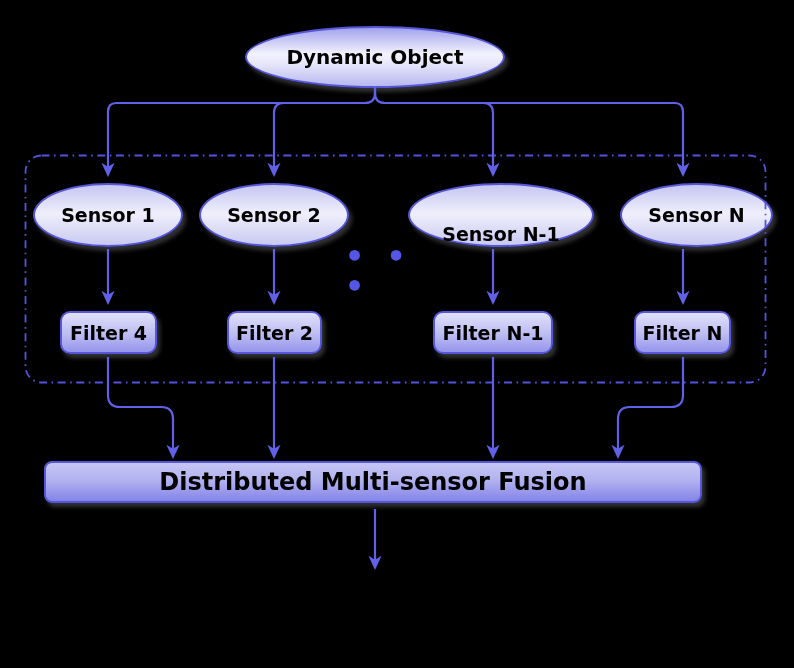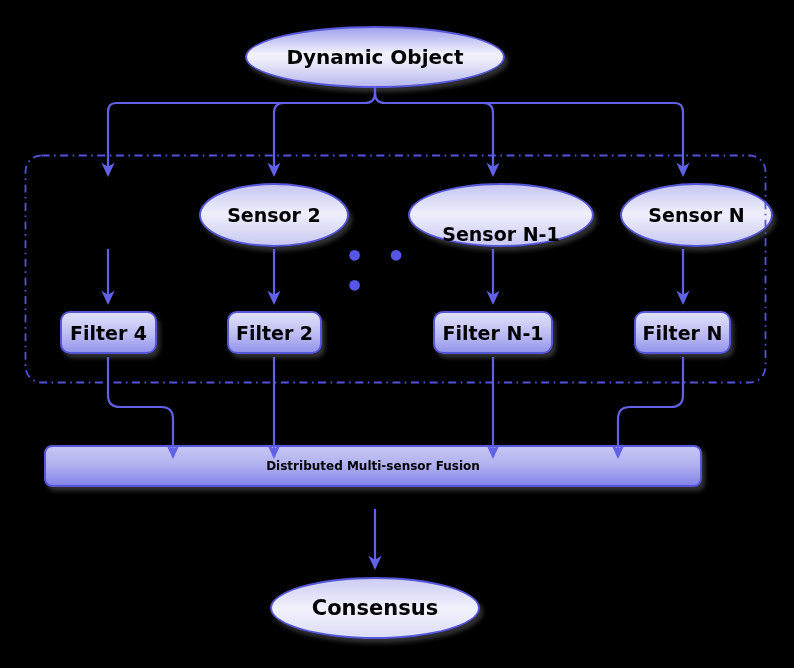--- a/index.html
+++ b/index.html
@@ -24,21 +24,21 @@
   #node-sensor-0{left:33px;width:150px;}
   #node-sensor-1{left:199px;width:150px;}
   #node-sensor-2{left:408px;width:186px;align-items:flex-end;}
   #node-sensor-3{left:620px;width:153px;}
   .filter{top:311px;height:43px;font-size:19px;
     background:linear-gradient(180deg,#e0e0fa 0%,#bcbcf2 55%,#9595ed 100%);}
   #node-filter-0{left:60px;width:97px;}
   #node-filter-1{left:227px;width:95px;}
   #node-filter-2{left:433px;width:120px;text-align:center;}
   #node-filter-3{left:634px;width:97px;}
-  #node-fusion{left:44px;top:445px;width:658px;height:42px;font-size:12px;border-radius:8px;
+  #node-fusion{left:44px;top:461px;width:658px;height:42px;font-size:24px;border-radius:8px;
     background:linear-gradient(180deg,#c6c6f4 0%,#b2b2f0 45%,#8484e9 100%);}
   #node-consensus{left:270px;top:577px;width:210px;height:62px;font-size:21px;
     background:linear-gradient(180deg,#cdcdf4 0%,#f2f2fd 52%,#dcdcf7 100%);}
 
   #ellipsis{
     position:absolute;left:345px;top:252px;width:80px;height:40px;
     display:flex;align-items:center;justify-content:center;
     color:#5656e6;font-size:30px;font-weight:bold;letter-spacing:6px;line-height:1;
   }
   #connector-layer{
@@ -47,20 +47,23 @@
 </style>
 </head>
 <body>
 
 <div id="canvas">
 
   <div class="node ellipse" id="node-dynamic">
     <span>Dynamic Object</span>
   </div>
 
+  <div class="node ellipse sensor" id="node-sensor-0">
+    <span>Sensor 1</span>
+  </div>
   <div class="node ellipse sensor" id="node-sensor-1">
     <span>Sensor 2</span>
   </div>
   <div class="node ellipse sensor" id="node-sensor-2">
     <span>Sensor N-1</span>
   </div>
   <div class="node ellipse sensor" id="node-sensor-3">
     <span>Sensor N</span>
   </div>
 
@@ -76,23 +79,20 @@
     <span>Filter N-1</span>
   </div>
   <div class="node rounded filter" id="node-filter-3">
     <span>Filter N</span>
   </div>
 
   <div class="node" id="node-fusion">
     <span>Distributed Multi-sensor Fusion</span>
   </div>
 
-  <div class="node ellipse" id="node-consensus">
-    <span>Consensus</span>
-  </div>
 
   <svg id="connector-layer" viewBox="0 0 794 668" xmlns="http://www.w3.org/2000/svg">
     <defs>
       <marker id="arrow" viewBox="0 0 7 6" refX="5.6" refY="3" markerWidth="7" markerHeight="6" orient="auto">
         <path d="M0,0 L6.5,3 L0,6 L1.9,3 Z" fill="#6161e8"></path>
       </marker>
     </defs>
 
     <rect x="25.5" y="155.5" width="740" height="227" rx="16" fill="none" stroke="#5353e0" stroke-width="1.8" stroke-dasharray="8 4.5 1.6 4.5"></rect>
 

